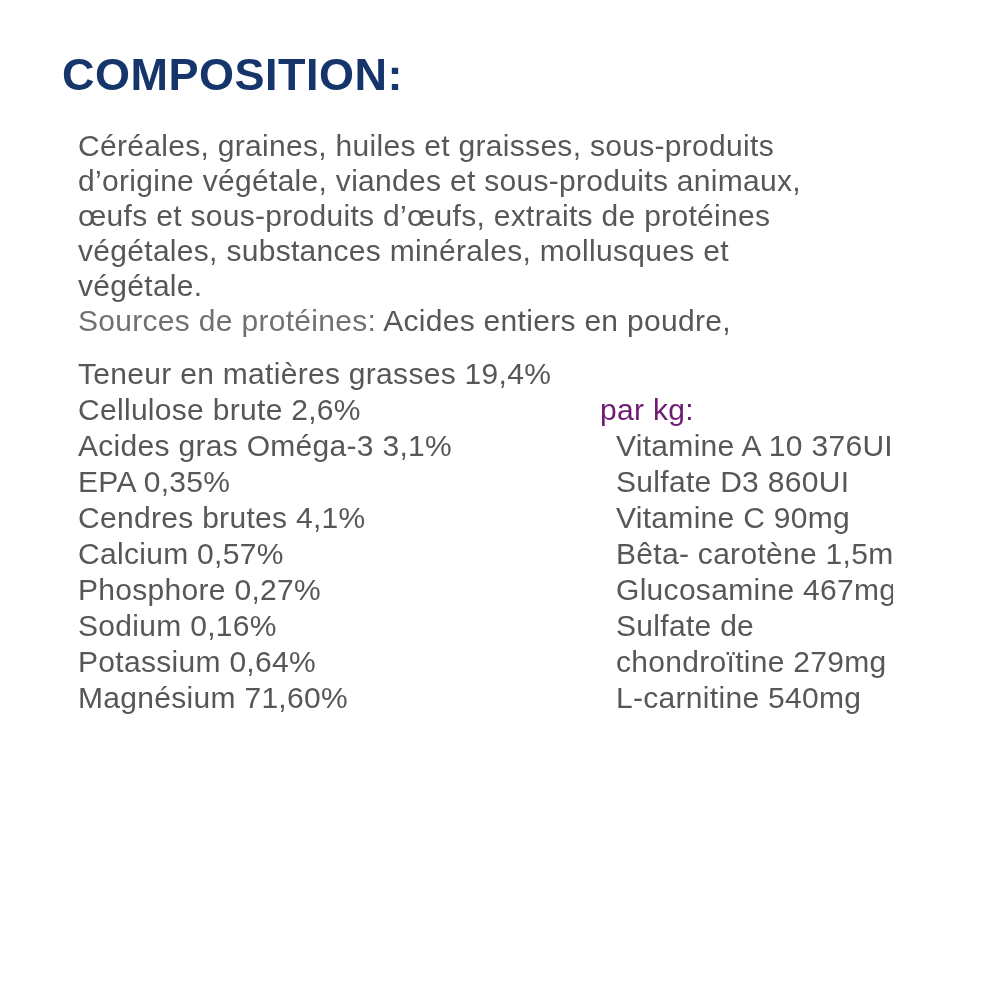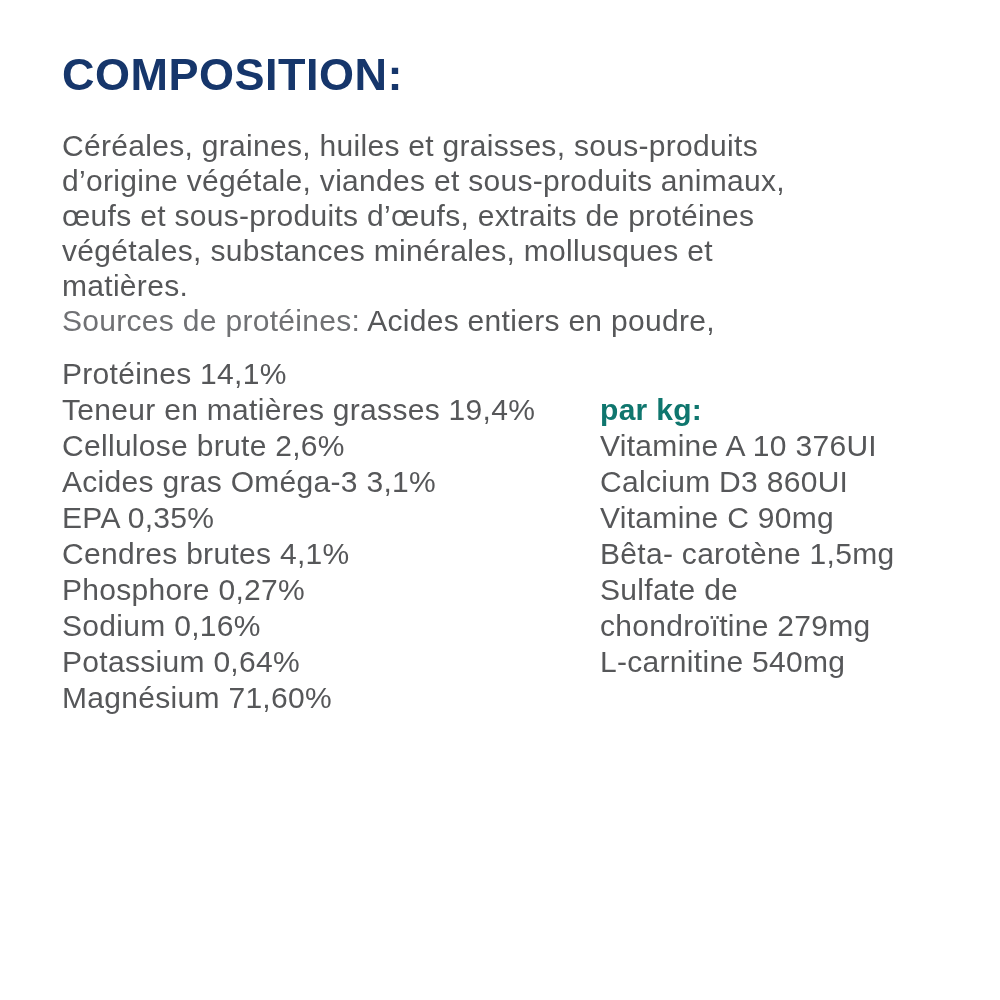--- a/index.html
+++ b/index.html
@@ -27,20 +27,21 @@
   }
   .composition-paragraph {
     margin-top: 28px;
     color: #565759;
     font-size: 30px;
     line-height: 35px;
     letter-spacing: 0.3px;
   }
   .text-line {
     white-space: nowrap;
+    margin-left: 16px;
   }
   .sources-label {
     font-weight: 400;
     color: #707174;
   }
   .analytical-heading {
     margin-top: 100px;
   }
   .analytical-columns {
     margin-top: 18px;
@@ -56,65 +57,66 @@
     letter-spacing: 0.3px;
   }
   .analytical-right {
     padding-top: 36px; 
     color: #565759;
     font-size: 30px;
     line-height: 36px;
     letter-spacing: 0.3px;
   }
   .per-kg-label {
-    font-weight: 700;
-    color: #0f766e;
+    font-weight: 400;
+    color: #701a75;
     white-space: nowrap;
   }
 </style>
 </head>
 <body>
 
 <div class="page">
 
   <div class="section-heading">COMPOSITION:</div>
 
   <div class="composition-paragraph">
     <div class="text-line">Céréales, graines, huiles et graisses, sous-produits</div>
     <div class="text-line">d’origine végétale, viandes et sous-produits animaux,</div>
     <div class="text-line">œufs et sous-produits d’œufs, extraits de protéines</div>
     <div class="text-line">végétales, substances minérales, mollusques et</div>
-    <div class="text-line">matières.</div>
+    <div class="text-line">végétale.</div>
     <div class="text-line">
       <span class="sources-label">Sources de protéines:</span>
       <span>Acides entiers en poudre,</span>
     </div>
   </div>
 
 
   <div class="analytical-columns">
 
     <div class="analytical-left">
-      <div class="text-line">Protéines 14,1%</div>
       <div class="text-line">Teneur en matières grasses 19,4%</div>
       <div class="text-line">Cellulose brute 2,6%</div>
       <div class="text-line">Acides gras Oméga-3 3,1%</div>
       <div class="text-line">EPA 0,35%</div>
       <div class="text-line">Cendres brutes 4,1%</div>
+      <div class="text-line">Calcium 0,57%</div>
       <div class="text-line">Phosphore 0,27%</div>
       <div class="text-line">Sodium 0,16%</div>
       <div class="text-line">Potassium 0,64%</div>
       <div class="text-line">Magnésium 71,60%</div>
     </div>
 
     <div class="analytical-right">
       <div class="per-kg-label">par kg:</div>
       <div class="text-line">Vitamine A 10 376UI</div>
-      <div class="text-line">Calcium D3 860UI</div>
+      <div class="text-line">Sulfate D3 860UI</div>
       <div class="text-line">Vitamine C 90mg</div>
       <div class="text-line">Bêta- carotène 1,5mg</div>
+      <div class="text-line">Glucosamine 467mg</div>
       <div class="text-line">Sulfate de</div>
       <div class="text-line">chondroïtine 279mg</div>
       <div class="text-line">L-carnitine 540mg</div>
     </div>
 
   </div>
 </div>
 
 </body></html>

